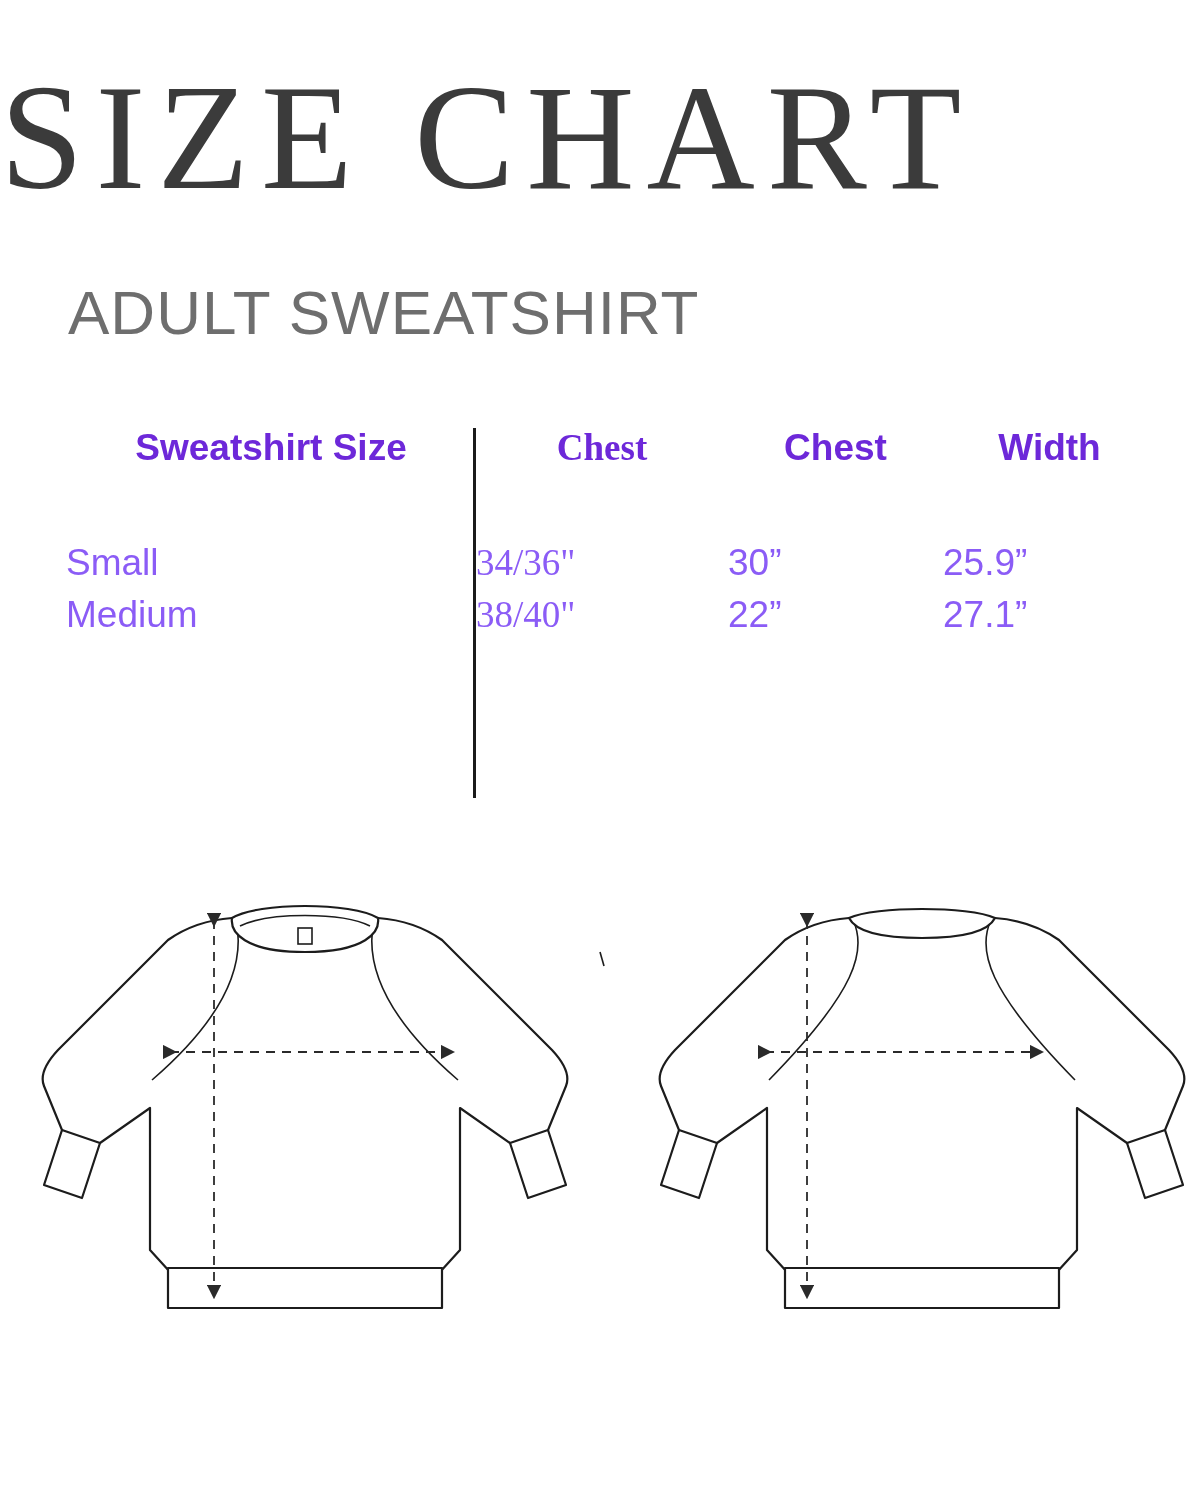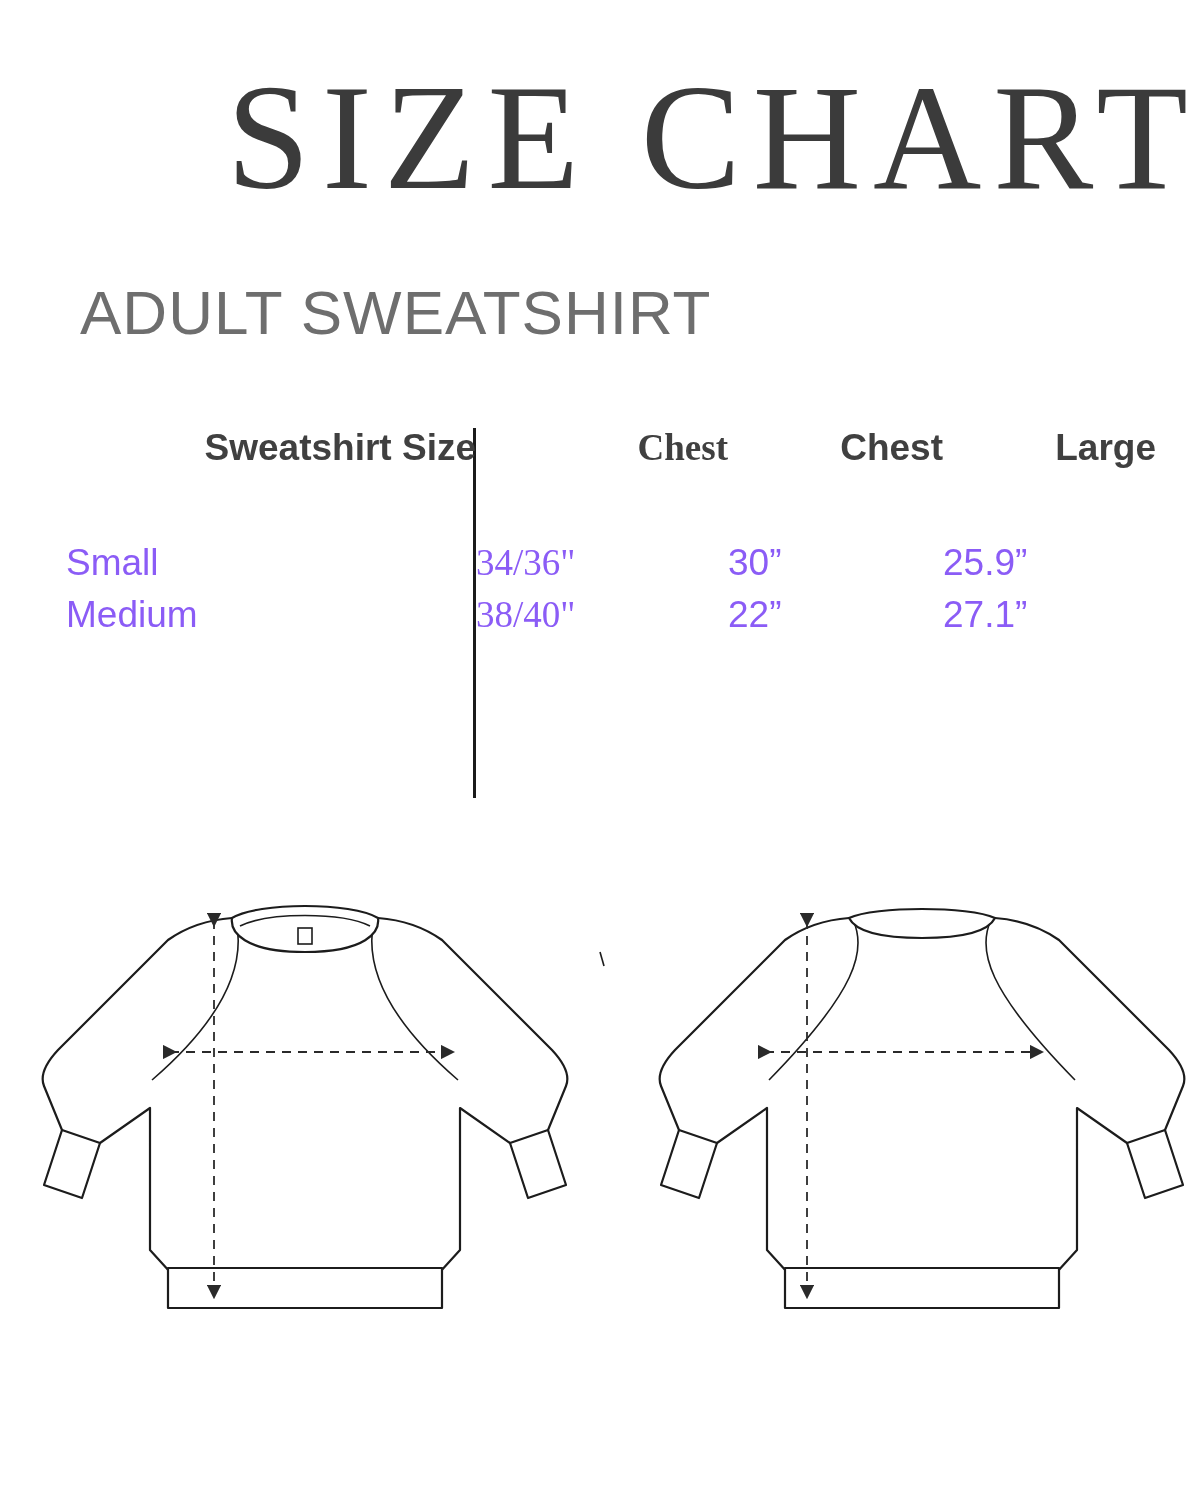--- a/index.html
+++ b/index.html
@@ -15,59 +15,58 @@
     color: #3c3c3c;
     overflow: hidden;
   }
 
   
   .title {
     position: absolute;
     left: 0;
     top: 62px;
     width: 1200px;
-    text-align: right;
+    text-align: left;
     font-family: "Liberation Serif", serif;
     font-size: 150px;
     line-height: 150px;
     letter-spacing: 12px;
     color: #3b3b3b;
     font-weight: 400;
   }
   .subtitle {
     position: absolute;
     left: 68px;
     top: 278px;
     font-family: "Liberation Sans", sans-serif;
     font-size: 62px;
     line-height: 70px;
     letter-spacing: 1px;
     color: #6e6e6e;
     font-weight: 400;
-    margin-left: 12px;
   }
 
   
   .table-wrap {
     position: absolute;
     left: 66px;
     top: 425px;
     width: 1090px;
   }
   table.size-table {
     border-collapse: collapse;
     width: 1090px;
     table-layout: fixed;
   }
   table.size-table th {
-    text-align: right;
+    text-align: center;
     font-size: 37px;
     line-height: 46px;
     font-weight: bold;
-    color: #404040;
+    color: #6d28d9;
     padding: 0 0 66px 0;
     vertical-align: top;
   }
   table.size-table td {
     font-size: 37px;
     line-height: 52px;
     color: #8b5cf6;
     font-weight: 400;
     padding: 0;
     vertical-align: top;
@@ -130,21 +129,21 @@
 
 <div class="divider"></div>
 
 <div class="table-wrap">
   <table class="size-table">
     <thead>
       <tr>
         <th class="col-size">Sweatshirt Size</th>
         <th class="col-chest">Chest</th>
         <th class="col-width">Chest</th>
-        <th class="col-length">Large</th>
+        <th class="col-length">Width</th>
       </tr>
     </thead>
     <tbody>
       <tr>
         <td class="col-size">Small</td>
         <td class="col-chest">34/36"</td>
         <td class="col-width">30”</td>
         <td class="col-length">25.9”</td>
       </tr>
       <tr>

